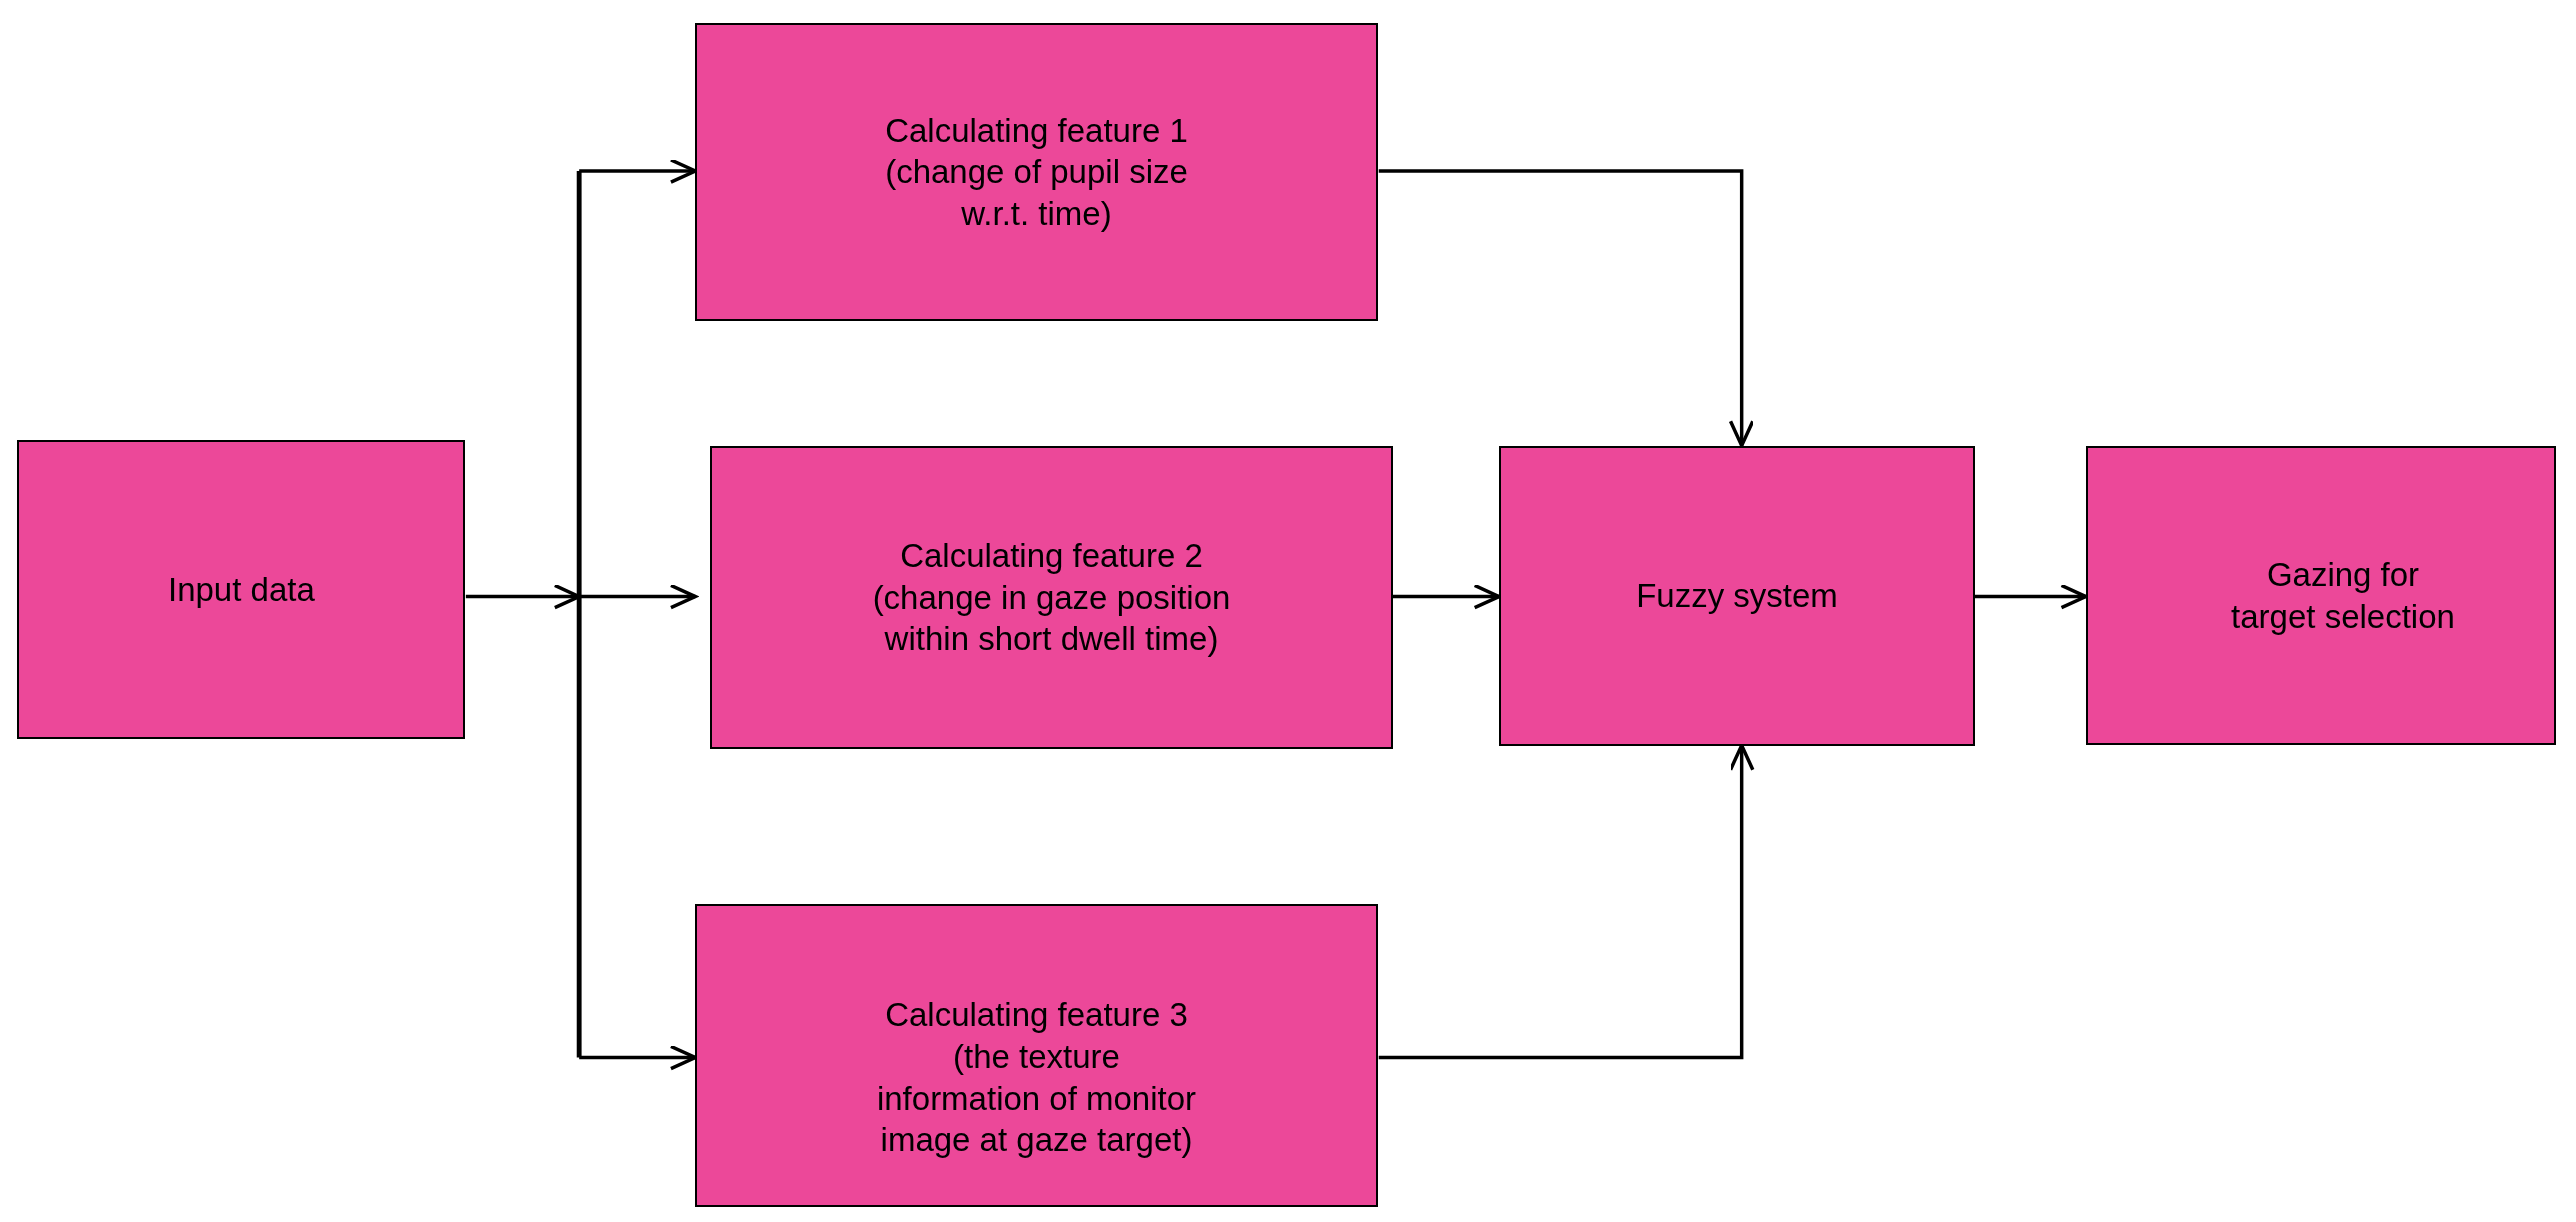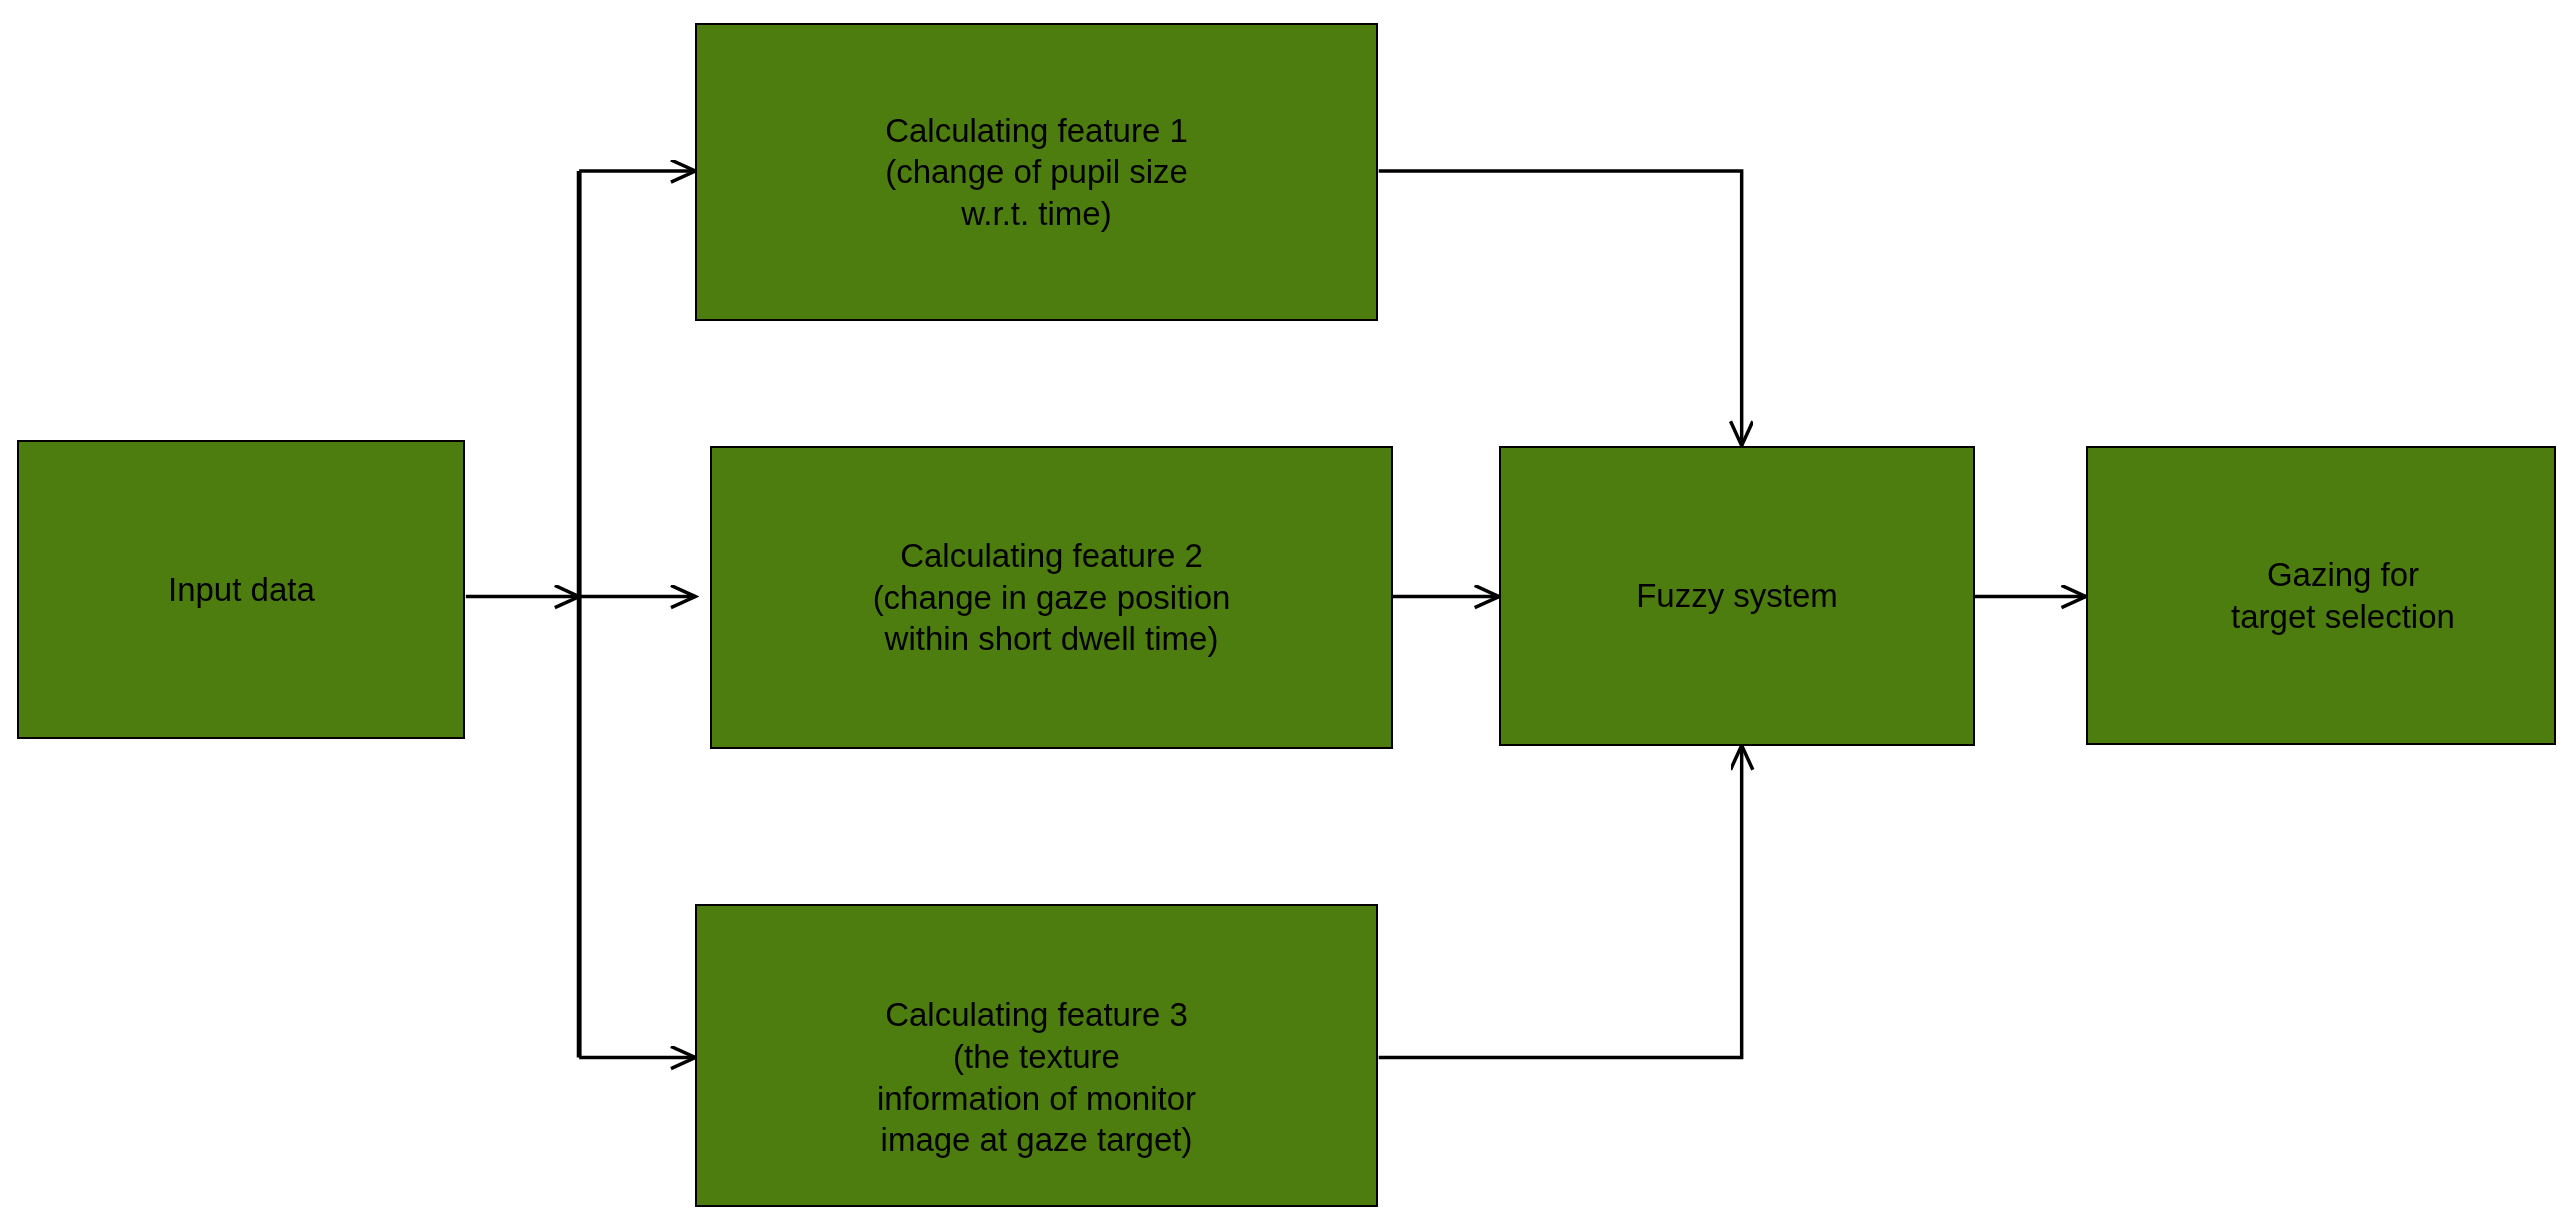--- a/index.html
+++ b/index.html
@@ -13,21 +13,21 @@
     width: 2576px;
     height: 1223px;
     background: #ffffff;
     overflow: hidden;
     font-family: "Liberation Sans", sans-serif;
   }
   .node {
     position: absolute;
     box-sizing: border-box;
     border: 2.1px solid #000000;
-    background: #4d7c0f;
+    background: #ec4899;
     display: flex;
     align-items: center;
     justify-content: center;
     text-align: center;
   }
   .node-label {
     color: #000000;
     font-size: 33px;
     line-height: 1.26;
     font-family: "Liberation Sans", sans-serif;

